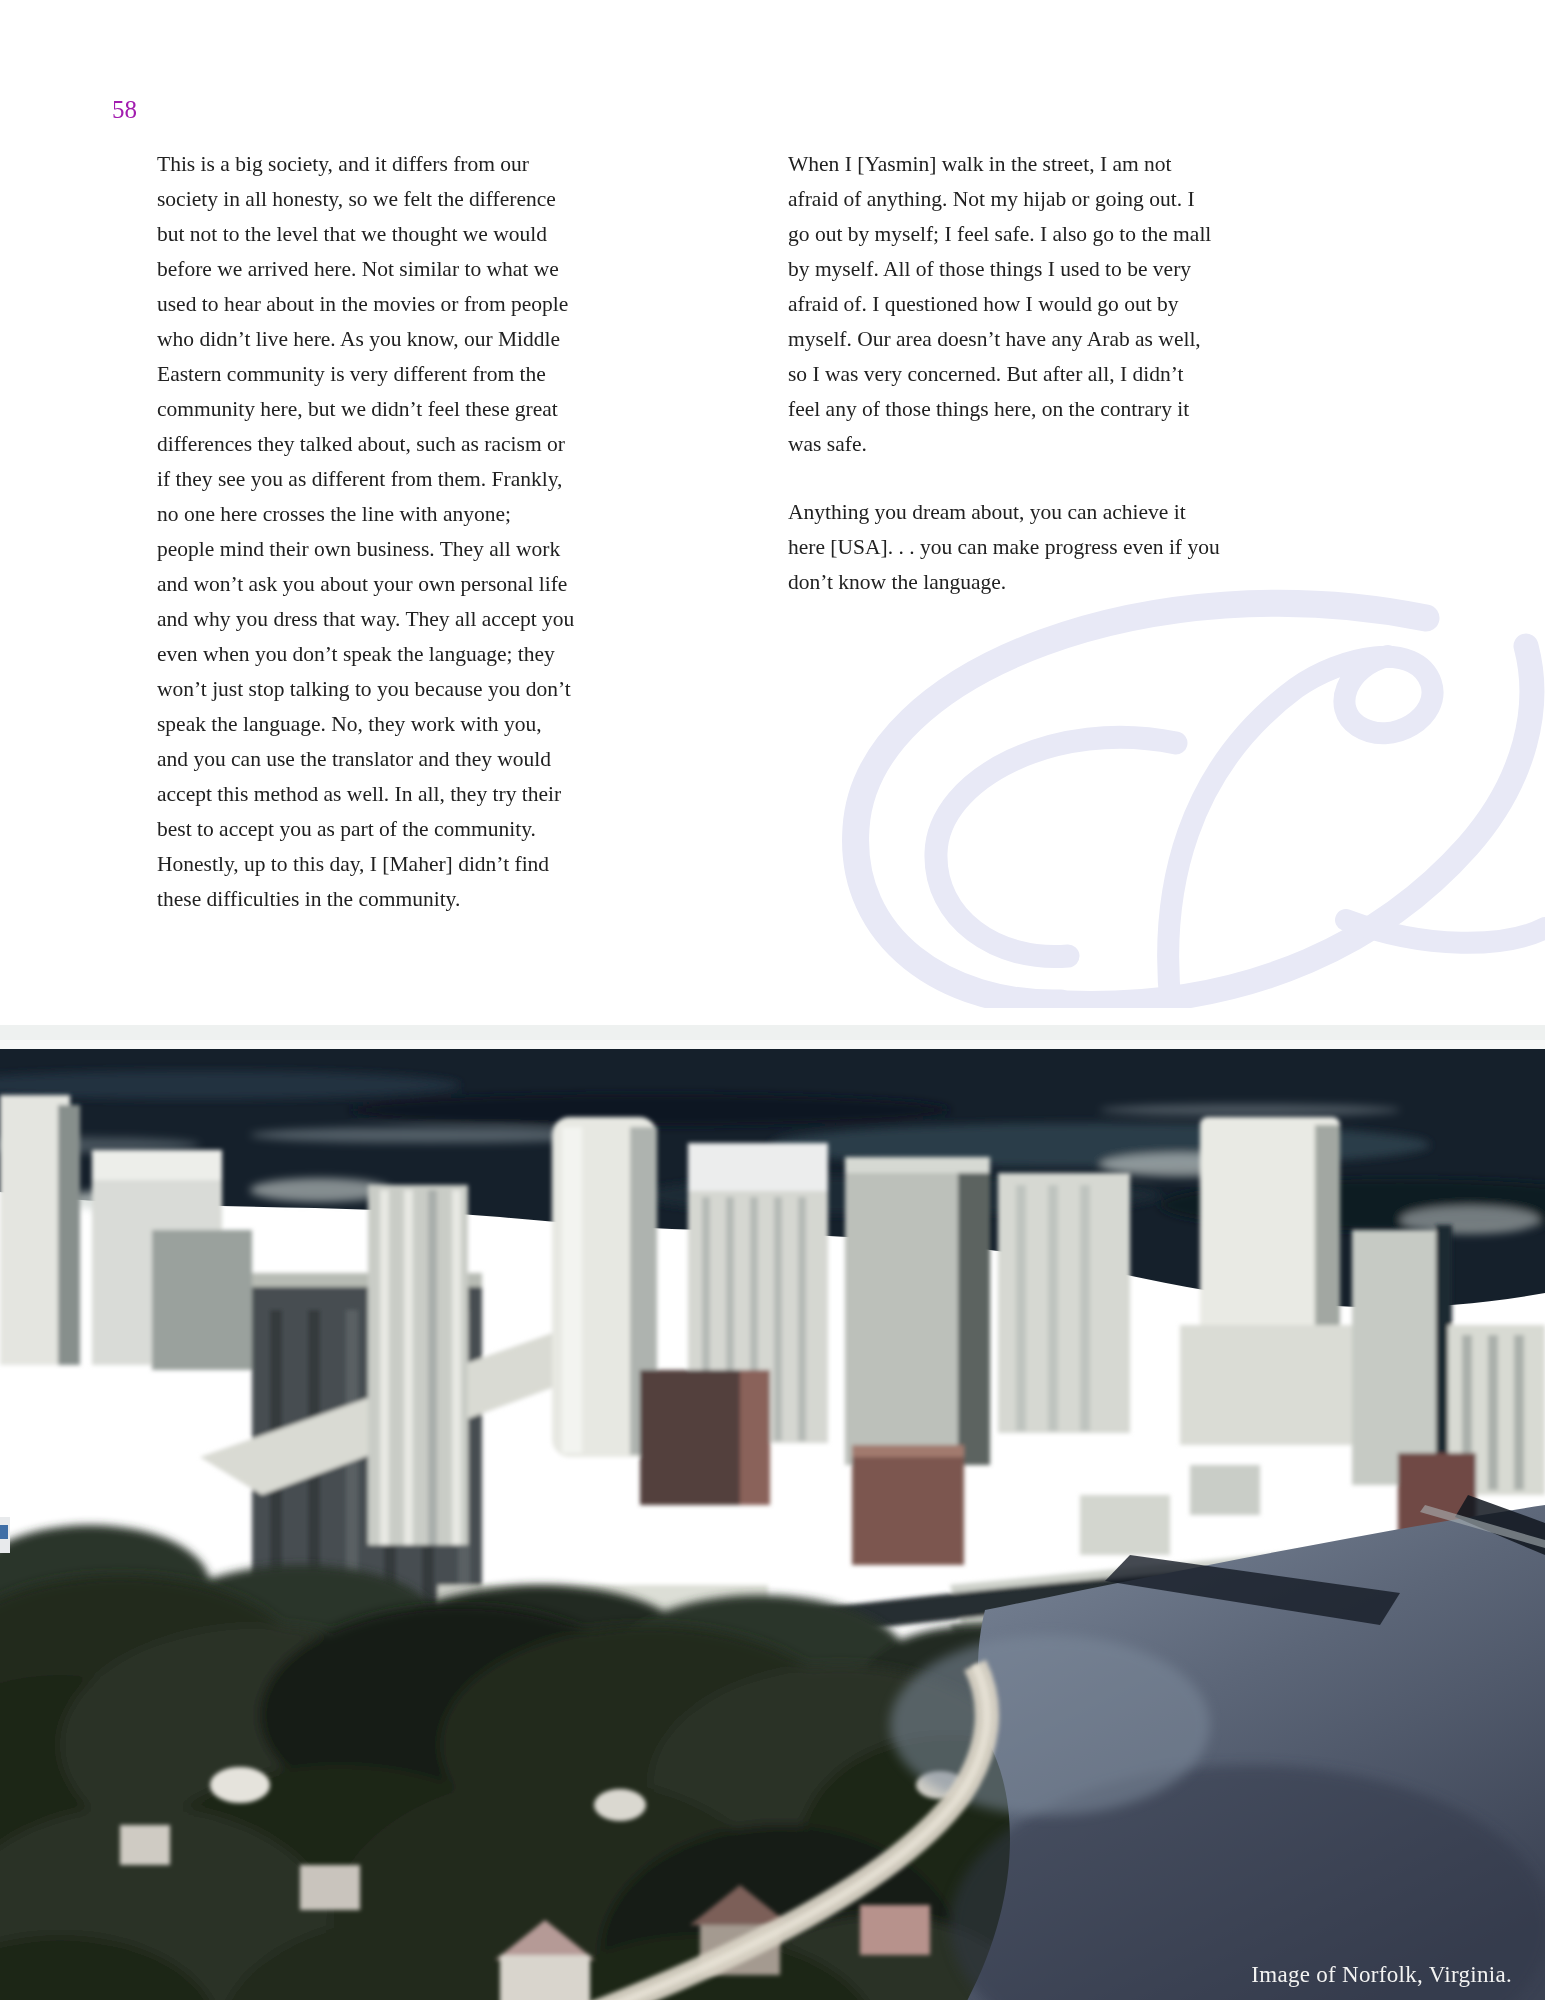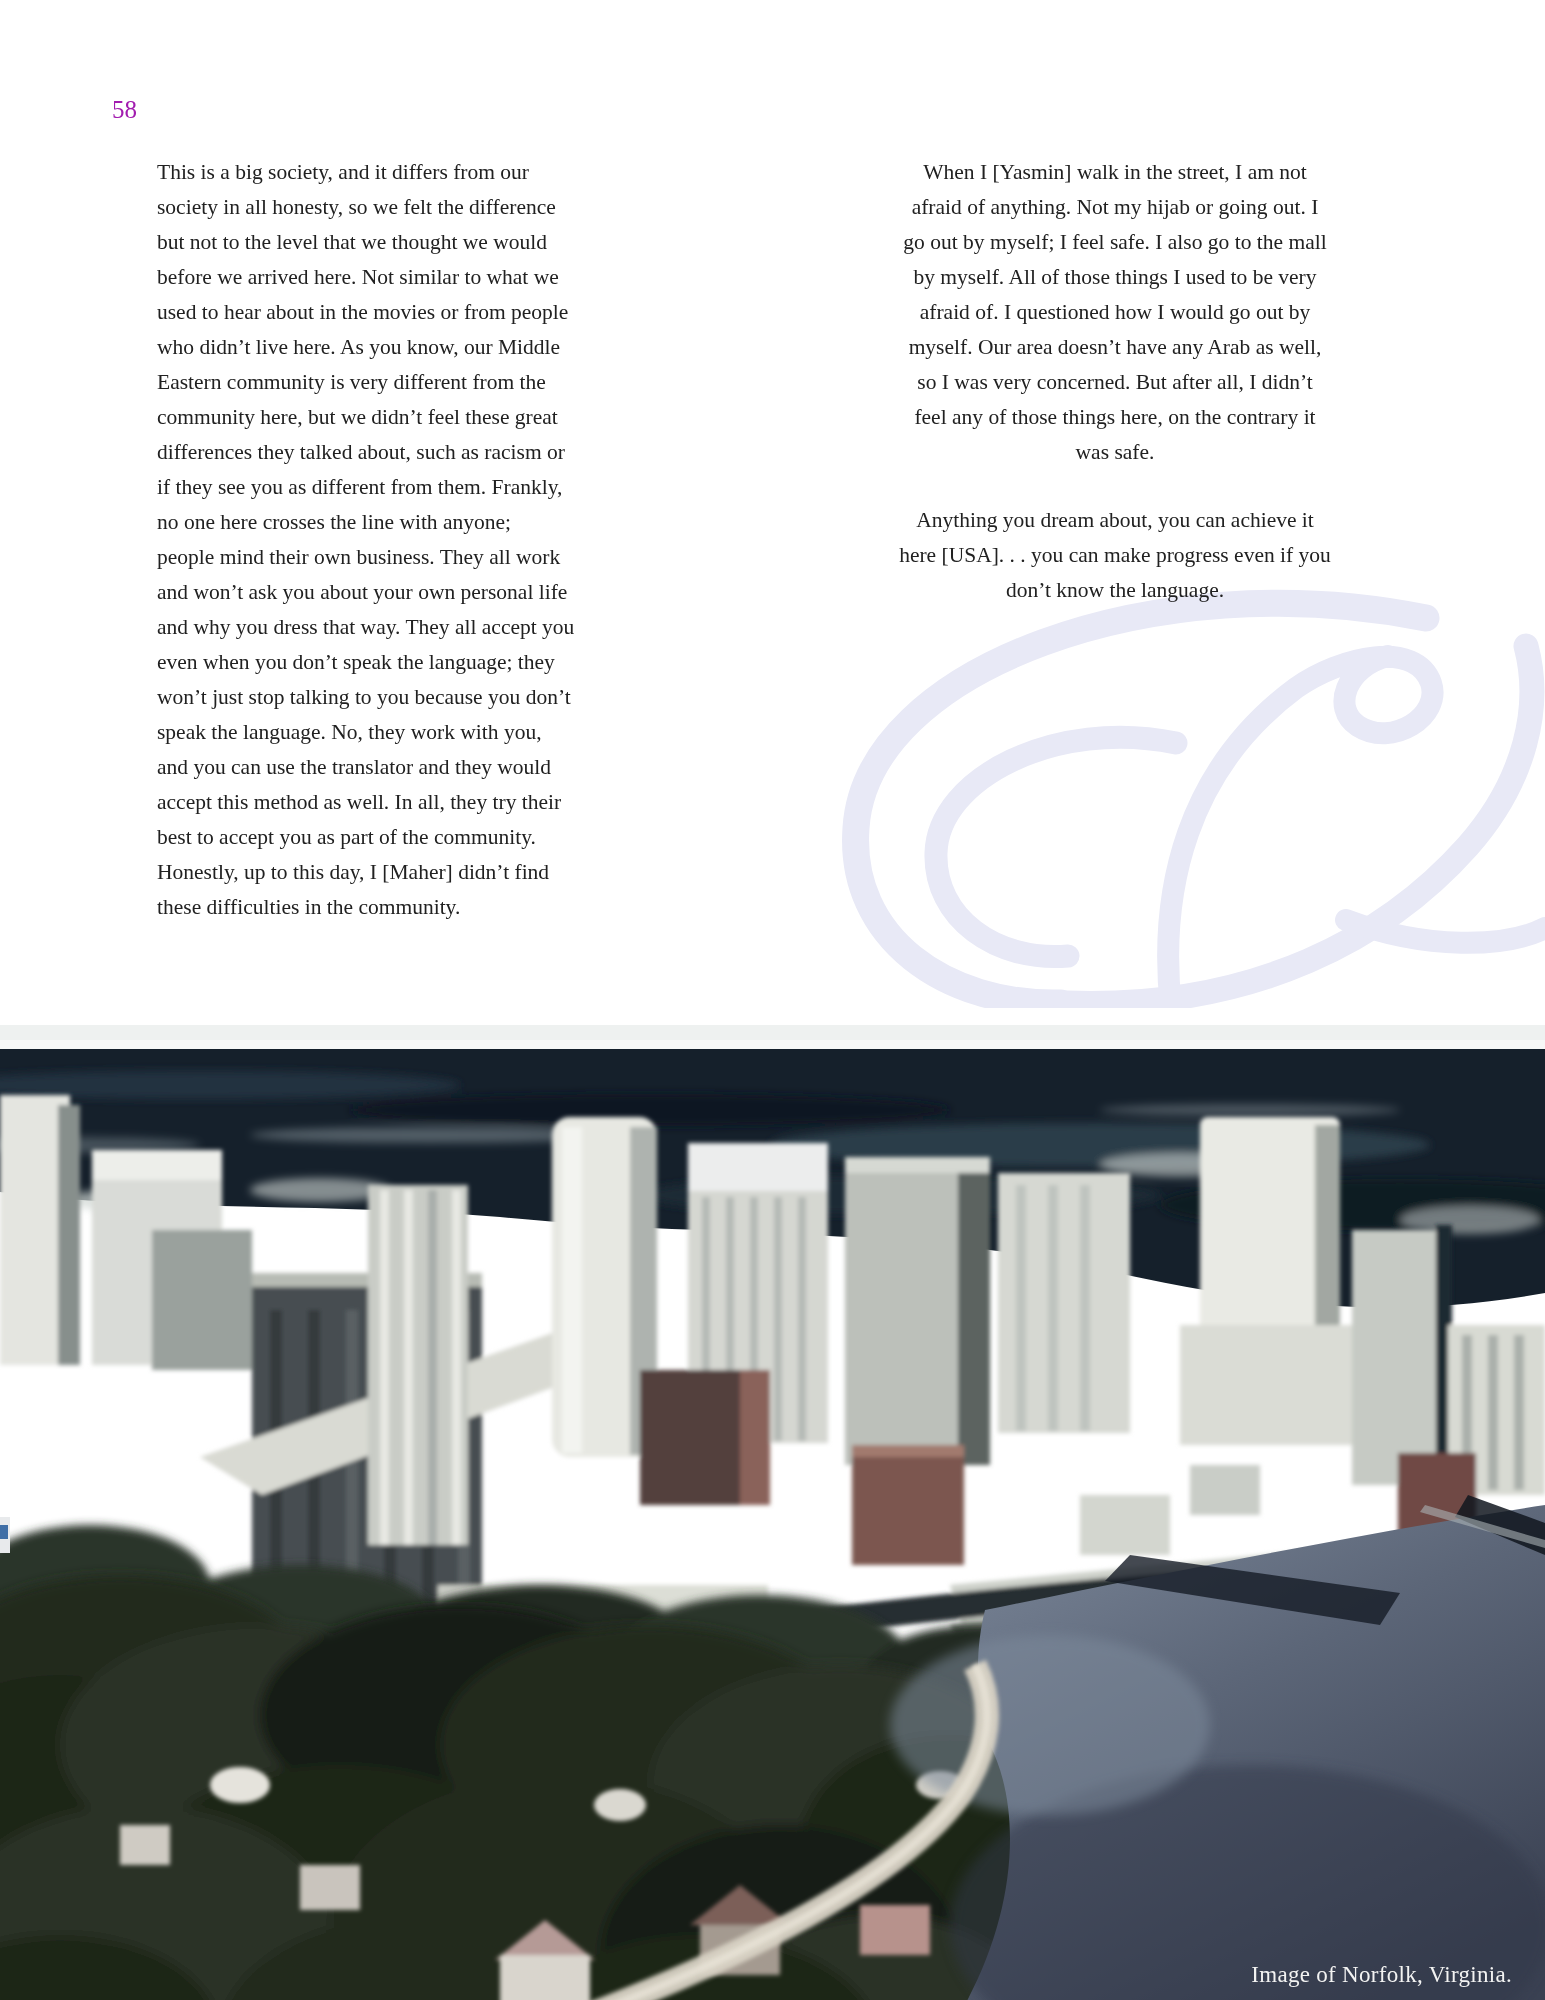--- a/index.html
+++ b/index.html
@@ -6,23 +6,23 @@
   body{
     width:1545px;height:2000px;position:relative;overflow:hidden;
     background:#ffffff;font-family:"Liberation Serif", serif;color:#212121;
   }
   .page-number{
     position:absolute;left:112px;top:96px;font-size:25px;color:#a21caf;
   }
   .col{
     position:absolute;top:143px;font-size:21.5px;line-height:35px;color:#212121;
   }
-  .col p{margin:12px 0 33px 0;white-space:pre-line;}
+  .col p{margin:4px 0 33px 0;white-space:pre-line;}
   .col-left{left:157px;width:585px;}
-  .col-right{left:815px;width:600px;text-align:center;}
+  .col-right{left:788px;width:600px;}
   .watermark{
     position:absolute;left:826px;top:588px;width:719px;height:420px;
     pointer-events:none;
   }
   .photo{
     position:absolute;left:0;top:1025px;width:1545px;height:1033px;margin:0;text-decoration:underline;
   }
   .photo svg{display:block;}
   .caption{
     position:absolute;right:33px;bottom:70px;

